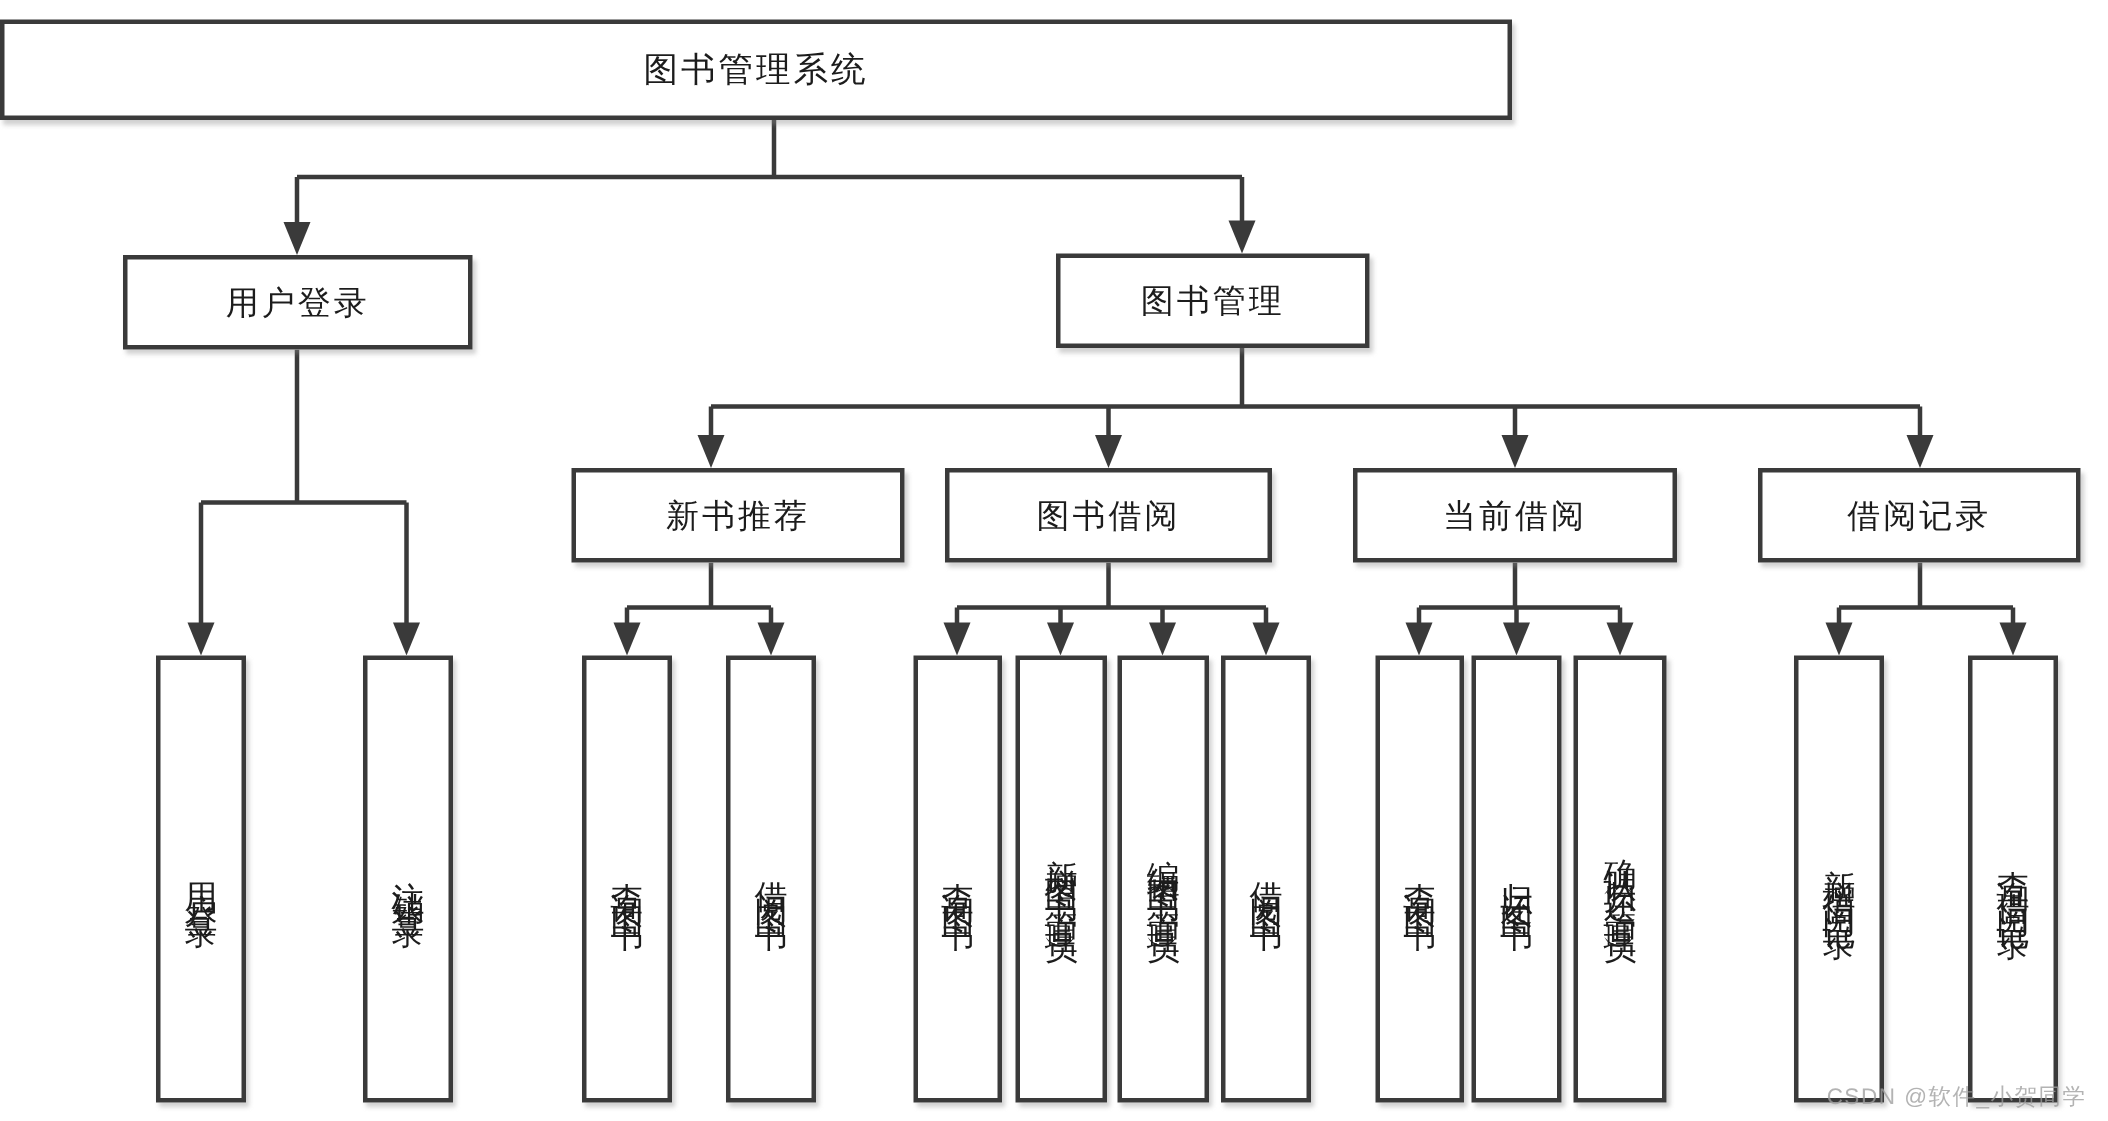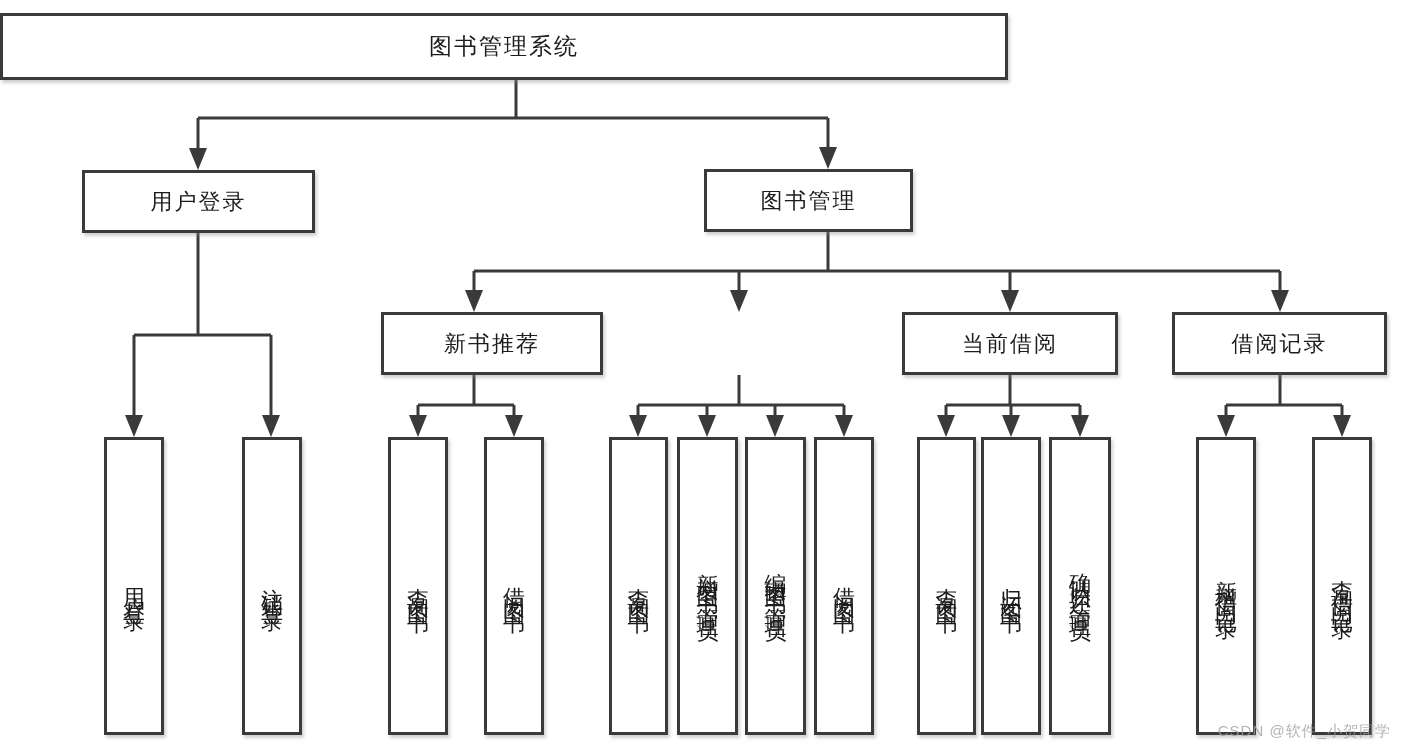--- a/index.html
+++ b/index.html
@@ -95,20 +95,21 @@
       <polygon points="1333,415 1351,415 1342,437"></polygon>
     </g>
   </svg>
 
   <div class="box hbox root" style="left:0;top:13px;width:1008px;height:67px;">图书管理系统</div>
 
   <div class="box hbox" style="left:82px;top:170px;width:233px;height:63px;">用户登录</div>
   <div class="box hbox" style="left:704px;top:169px;width:209px;height:63px;">图书管理</div>
 
   <div class="box hbox" style="left:363px;top:312px;width:222px;height:63px;margin-left:18px;">新书推荐</div>
+  <div class="box hbox" style="left:630px;top:312px;width:218px;height:63px;">图书借阅</div>
   <div class="box hbox" style="left:902px;top:312px;width:216px;height:63px;">当前借阅</div>
   <div class="box hbox" style="left:1172px;top:312px;width:215px;height:63px;">借阅记录</div>
 
   <div class="box vbox" style="left:104px;top:437px;width:60px;height:298px;">用户登录</div>
   <div class="box vbox" style="left:242px;top:437px;width:60px;height:298px;">注销登录</div>
 
   <div class="box vbox" style="left:388px;top:437px;width:60px;height:298px;">查询图书</div>
   <div class="box vbox" style="left:484px;top:437px;width:60px;height:298px;">借阅图书</div>
 
   <div class="box vbox" style="left:609px;top:437px;width:59px;height:298px;">查询图书</div>

